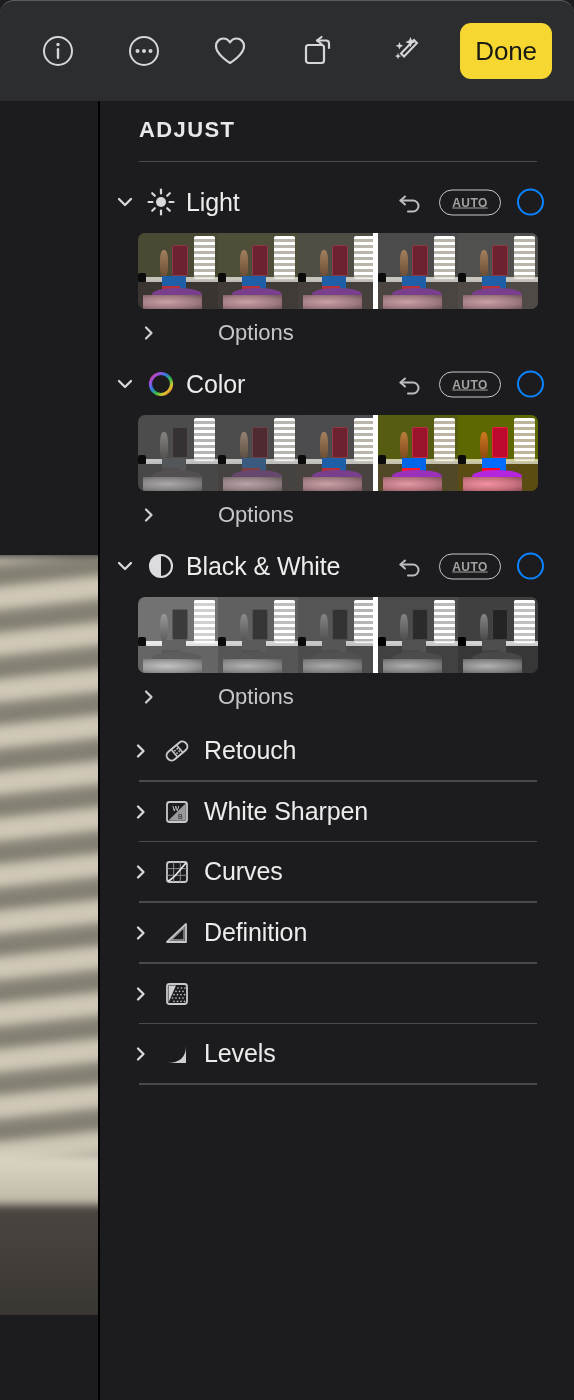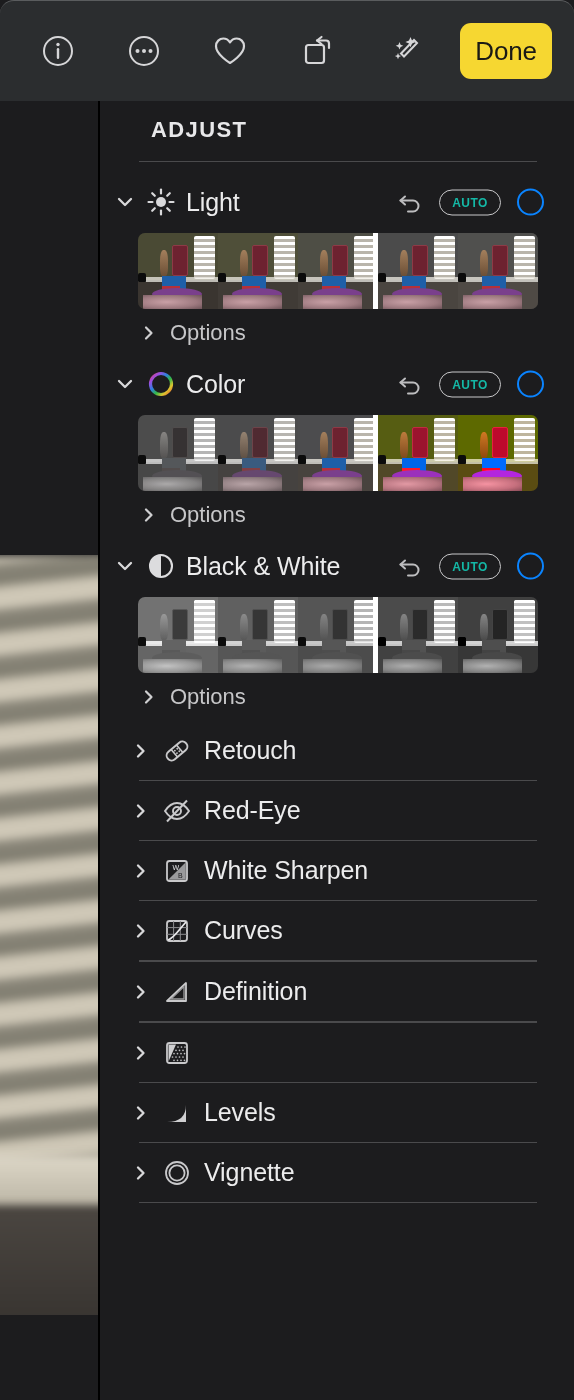--- a/index.html
+++ b/index.html
@@ -90,21 +90,21 @@
   }
 
   
   #panel {
     position: absolute; left: 100px; top: 101px;
     width: 474px; height: 1299px;
     background: #1c1c1e;
     overflow: hidden;
   }
   #adjust-title {
-    position: absolute; left: 51px; top: 16px;
+    position: absolute; left: 39px; top: 16px;
     font-size: 22px; font-weight: bold;
     letter-spacing: 1.4px;
     color: #e8e8ea;
   }
   .hr {
     height: 1px;
     background: #4a4a4c;
   }
   #title-hr {
     position: absolute; left: 39px; top: 60px;
@@ -144,22 +144,23 @@
     display: flex; align-items: center; gap: 16px;
   }
   .reset-btn { width: 26px; height: 26px; cursor: pointer; }
   .auto-pill {
     width: 62px; height: 26px;
     border: 1.6px solid #c9c9cb;
     border-radius: 13px;
     display: flex; align-items: center; justify-content: center;
     font-size: 12px; font-weight: bold;
     letter-spacing: 0.4px;
-    color: #14b8a6;
+    color: #a3a3a3;
     cursor: pointer;
+    text-decoration: underline;
   }
   .blue-ring {
     width: 27px; height: 27px;
     border: 2.6px solid #0a84ff;
     border-radius: 50%;
     cursor: pointer;
   }
 
   
   .thumbs {
@@ -204,21 +205,21 @@
     display: flex; align-items: center;
     padding-left: 38px;
     cursor: pointer;
   }
   .opt-chev {
     width: 22px; height: 22px;
     display: flex; align-items: center; justify-content: center;
     color: #cfcfd1;
     margin-right: 10px;
   }
-  .opt-label { font-size: 22px; color: #c6c6c8; }
+  .opt-label { font-size: 22px; color: #c6c6c8; margin-left: 48px; }
 
   
   .row {
     position: relative;
     height: 59px;
     display: flex; align-items: center;
     padding-left: 28px;
     cursor: pointer;
   }
   .row-icon {
@@ -665,35 +666,20 @@
                 <circle cx="16.6" cy="13.4" r="0.9" fill="#c9c9cb"></circle>
               <circle cx="13.6" cy="16.6" r="0.9" fill="#c9c9cb"></circle>
                 <circle cx="16.6" cy="16.6" r="0.9" fill="#c9c9cb"></circle>
             </g>
           </svg>
         </span>
         <span class="row-label">Retouch</span>
       </div>
       <div class="hr row-hr"></div>
 
-      <div class="row">
-        <span class="chev">
-          <svg width="18" height="18" viewBox="0 0 18 18">
-              <path d="M6 3.5 L11.5 9 L6 14.5" fill="none" stroke="#d8d8da" stroke-width="2.3" stroke-linecap="round" stroke-linejoin="round"></path>
-            </svg>
-        </span>
-        <span class="row-icon">
-          <svg width="30" height="30" viewBox="0 0 30 30">
-            <path d="M3 15 C7 9 11.5 7 15 7 C18.5 7 23 9 27 15 C23 21 18.5 23 15 23 C11.5 23 7 21 3 15 Z" fill="none" stroke="#c9c9cb" stroke-width="1.9"></path>
-            <circle cx="15" cy="15" r="4" fill="none" stroke="#c9c9cb" stroke-width="1.9"></circle>
-            <line x1="5" y1="25.5" x2="25" y2="4.5" stroke="#c9c9cb" stroke-width="2"></line>
-          </svg>
-        </span>
-        <span class="row-label">Red-Eye</span>
-      </div>
       <div class="hr row-hr"></div>
 
       <div class="row">
         <span class="chev">
           <svg width="18" height="18" viewBox="0 0 18 18">
               <path d="M6 3.5 L11.5 9 L6 14.5" fill="none" stroke="#d8d8da" stroke-width="2.3" stroke-linecap="round" stroke-linejoin="round"></path>
             </svg>
         </span>
         <span class="row-icon">
           <svg width="30" height="30" viewBox="0 0 30 30">
@@ -792,31 +778,17 @@
         </span>
         <span class="row-icon">
           <svg width="30" height="30" viewBox="0 0 30 30">
             <path d="M24 7 Q24 24 5 24 L24 24 Z" fill="#cfcfd1"></path>
           </svg>
         </span>
         <span class="row-label">Levels</span>
       </div>
       <div class="hr row-hr"></div>
 
-      <div class="row">
-        <span class="chev">
-          <svg width="18" height="18" viewBox="0 0 18 18">
-              <path d="M6 3.5 L11.5 9 L6 14.5" fill="none" stroke="#d8d8da" stroke-width="2.3" stroke-linecap="round" stroke-linejoin="round"></path>
-            </svg>
-        </span>
-        <span class="row-icon">
-          <svg width="30" height="30" viewBox="0 0 30 30">
-            <circle cx="15" cy="15" r="11" fill="none" stroke="#c9c9cb" stroke-width="1.8"></circle>
-            <circle cx="15" cy="15" r="7.6" fill="none" stroke="#c9c9cb" stroke-width="1.8"></circle>
-          </svg>
-        </span>
-        <span class="row-label">Vignette</span>
-      </div>
       <div class="hr row-hr"></div>
 
     </div>
   </div>
 </div>
 
 </body></html>

